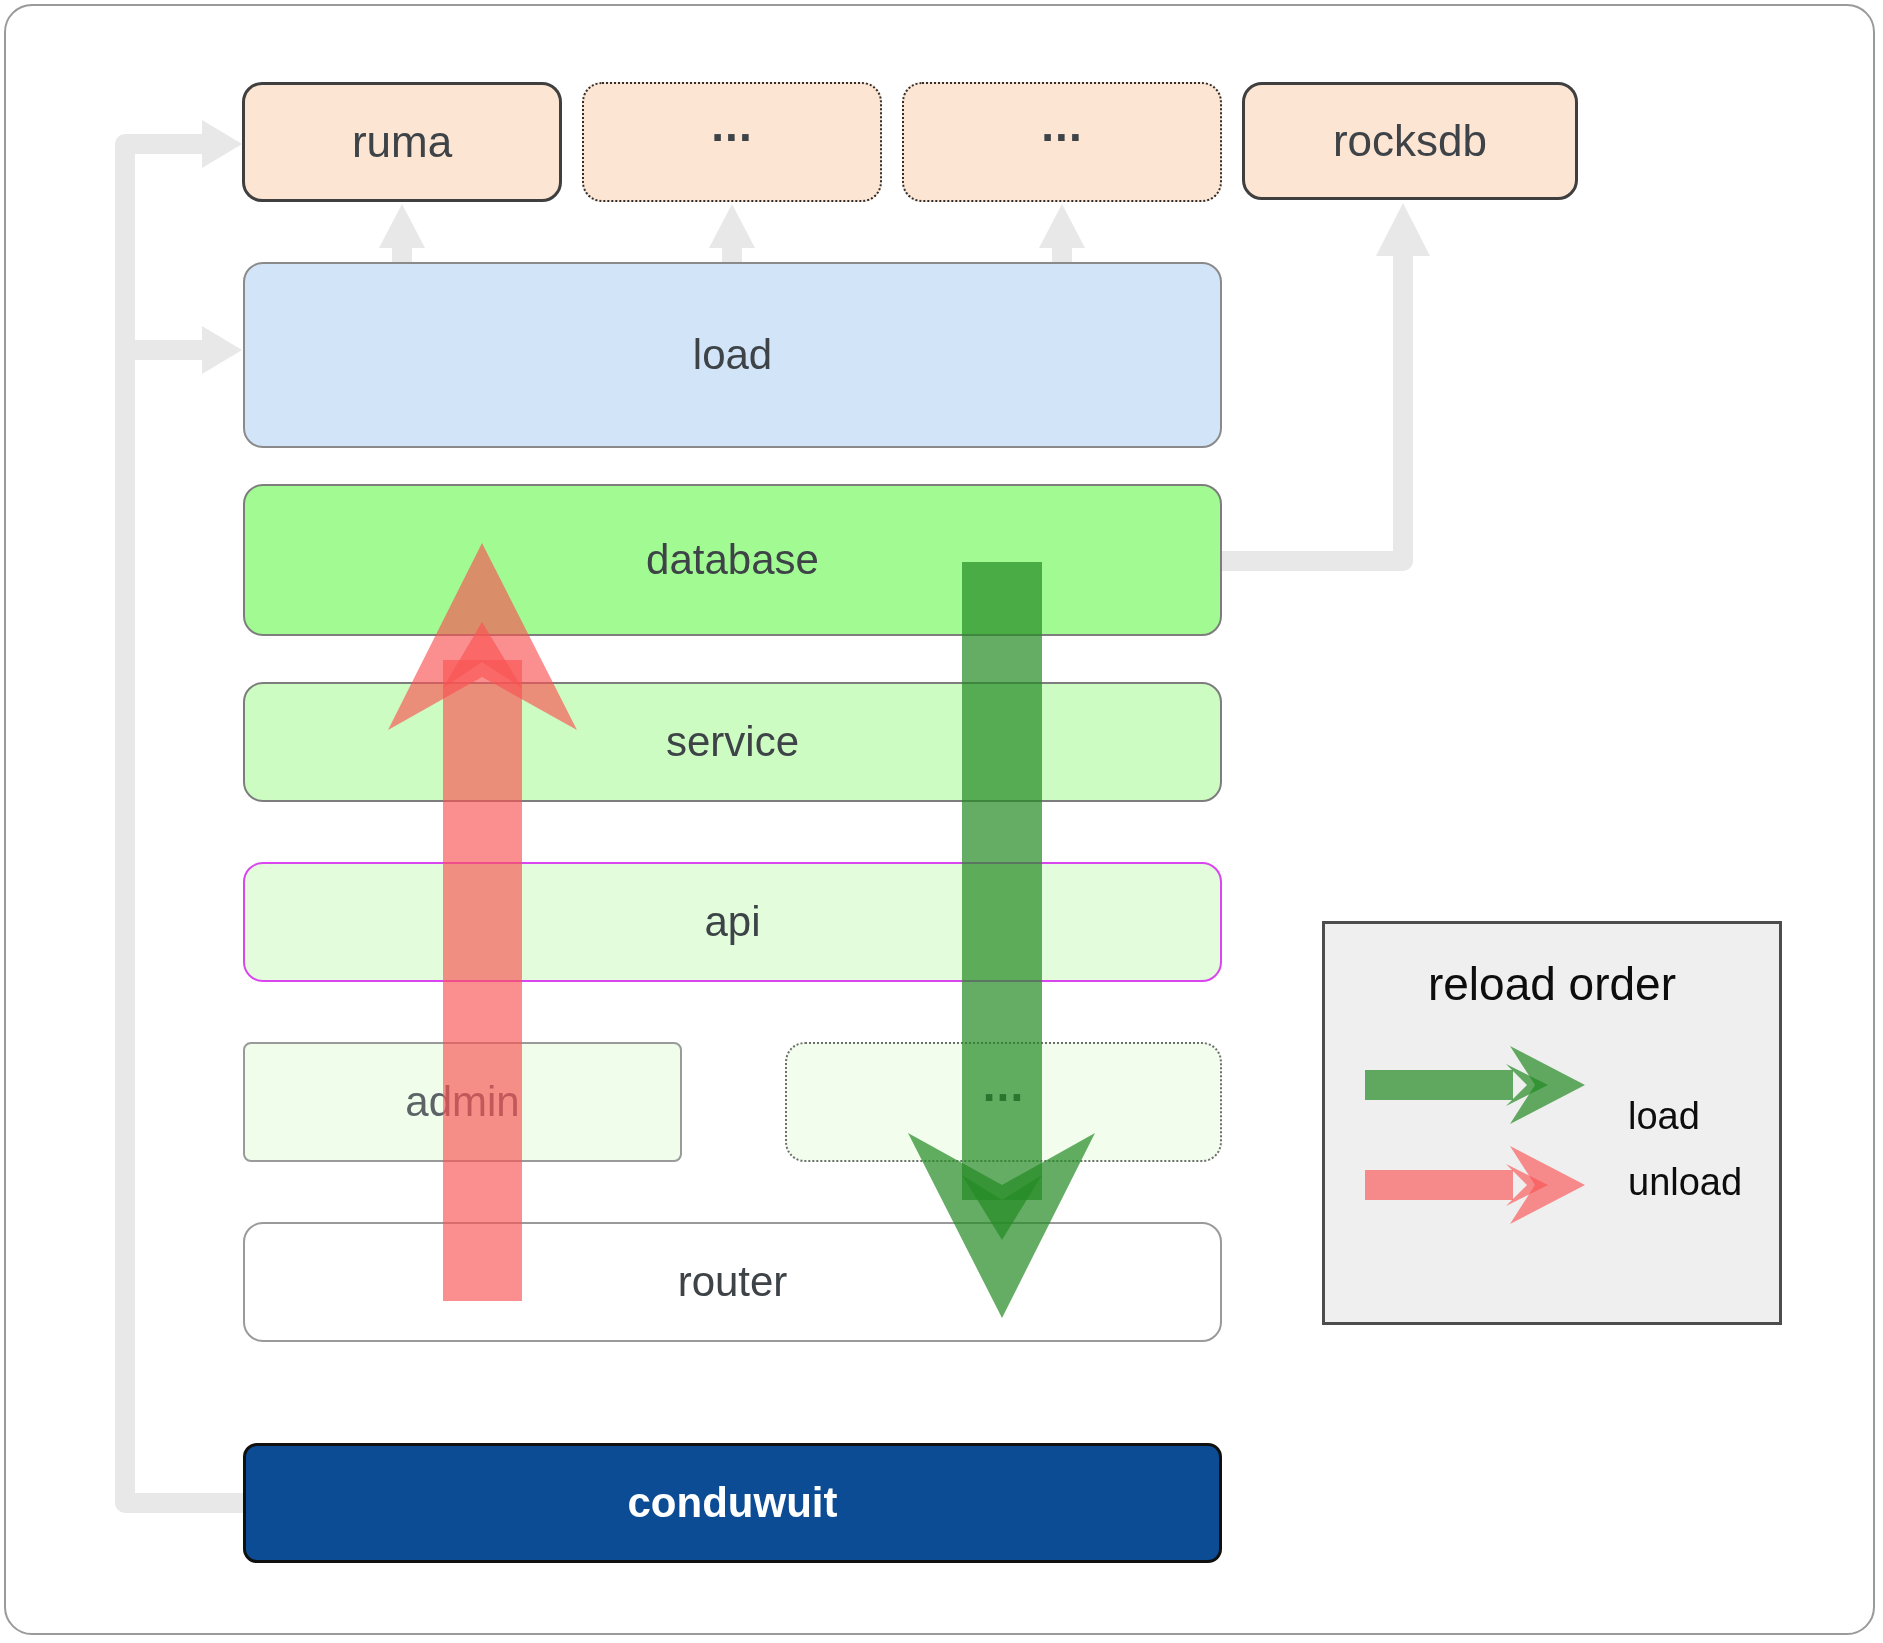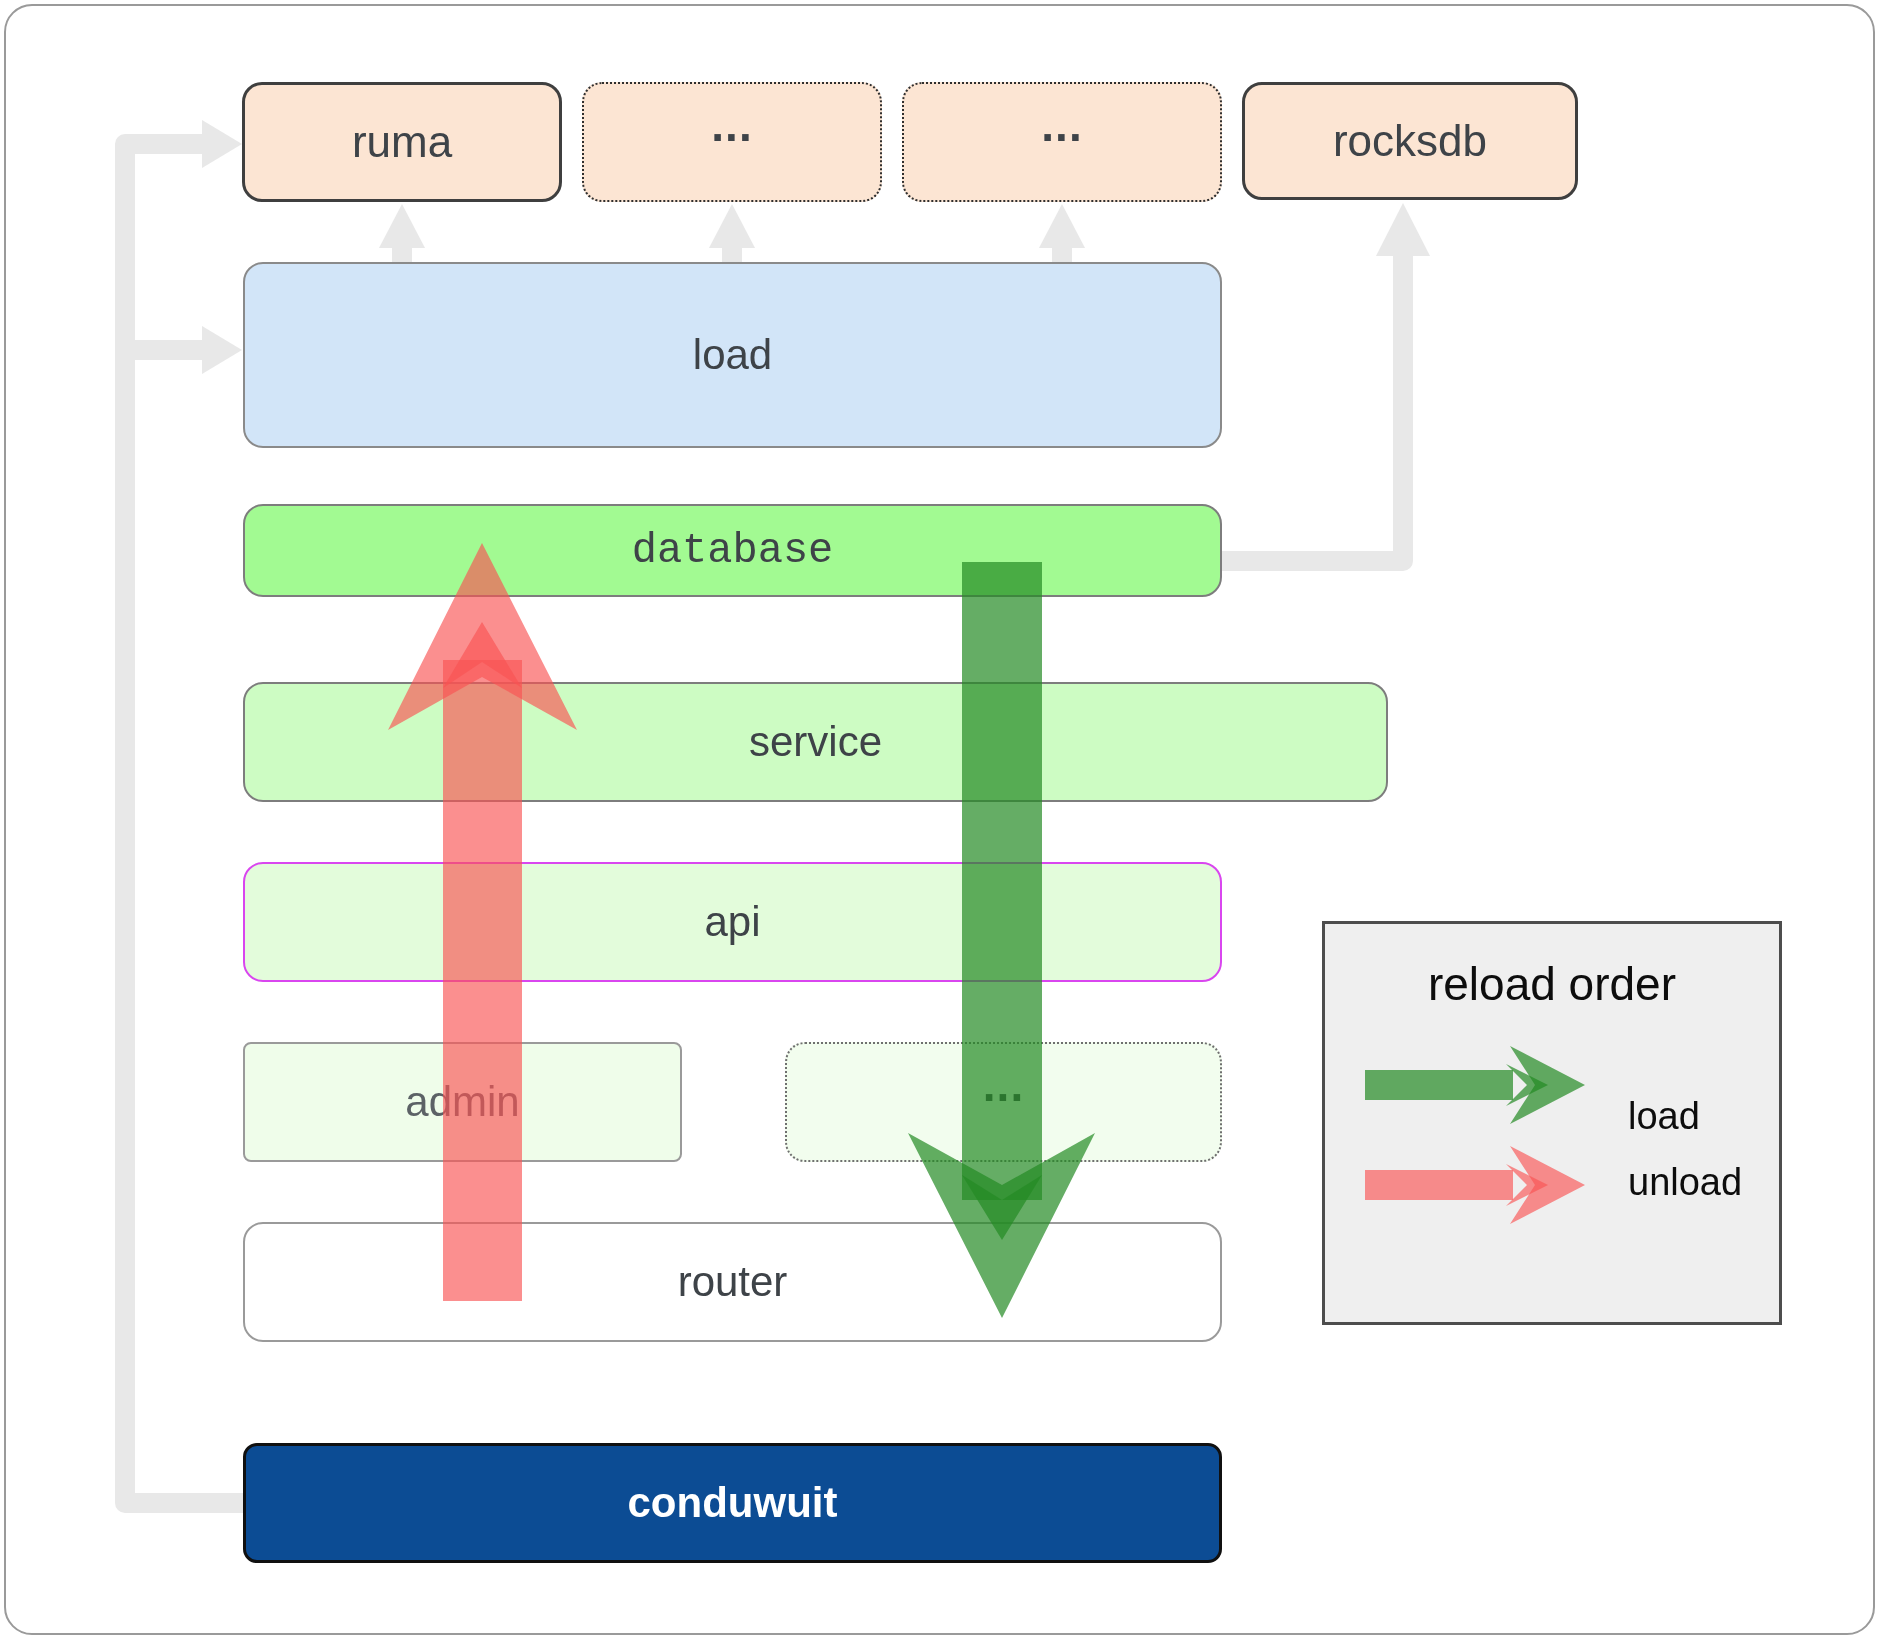--- a/index.html
+++ b/index.html
@@ -15,22 +15,22 @@
   .svg-layer{position:absolute;left:0;top:0;width:1883px;height:1643px;pointer-events:none;}
   .box{
     position:absolute;display:flex;align-items:center;justify-content:center;
     box-sizing:border-box;color:#3e4348;font-size:42px;
   }
   .box-ruma     {left:242px;top:82px;width:320px;height:120px;background:#fce5d3;border:3px solid #3f3f3f;border-radius:20px;font-size:44px;}
   .box-dots1    {left:582px;top:82px;width:300px;height:120px;background:#fce5d3;border:2px dotted #2f2f2f;border-radius:20px;}
   .box-dots2    {left:902px;top:82px;width:320px;height:120px;background:#fce5d3;border:2px dotted #2f2f2f;border-radius:20px;}
   .box-rocksdb  {left:1242px;top:82px;width:336px;height:118px;background:#fce5d3;border:3px solid #3f3f3f;border-radius:20px;font-size:44px;}
   .box-core     {left:243px;top:262px;width:979px;height:186px;background:#d2e5f8;border:2px solid #8a8a8a;border-radius:20px;}
-  .box-database {left:243px;top:504px;width:979px;height:93px;background:#a2fa92;border:2px solid #7d7d7d;border-radius:20px;font-family:Liberation Mono, monospace;}
-  .box-service  {left:243px;top:682px;width:1145px;height:120px;background:#cdfcc3;border:2px solid #7d7d7d;border-radius:20px;}
+  .box-database {left:243px;top:484px;width:979px;height:152px;background:#a2fa92;border:2px solid #7d7d7d;border-radius:20px;}
+  .box-service  {left:243px;top:682px;width:979px;height:120px;background:#cdfcc3;border:2px solid #7d7d7d;border-radius:20px;}
   .box-api      {left:243px;top:862px;width:979px;height:120px;background:#e3fcdb;border:2px solid #d946ef;border-radius:20px;}
   .box-admin    {left:243px;top:1042px;width:439px;height:120px;background:#effdea;border:2px solid #9a9a9a;border-radius:8px;color:#5c6266;}
   .box-admindots{left:785px;top:1042px;width:437px;height:120px;background:#f2fdee;border:2px dotted #6f6f6f;border-radius:20px;}
   .box-router   {left:243px;top:1222px;width:979px;height:120px;background:#ffffff;border:2px solid #9a9a9a;border-radius:20px;}
   .box-conduwuit{left:243px;top:1443px;width:979px;height:120px;background:#0c4c94;border:3px solid #101010;border-radius:14px;color:#ffffff;font-weight:600;font-size:42px;}
   .dots{font-weight:700;font-size:46px;letter-spacing:1px;transform:translateY(-32%);}
   .legend{
     position:absolute;left:1322px;top:921px;width:460px;height:404px;
     background:#efefef;border:3px solid #4d4d4d;box-sizing:border-box;text-decoration:underline;
   }

